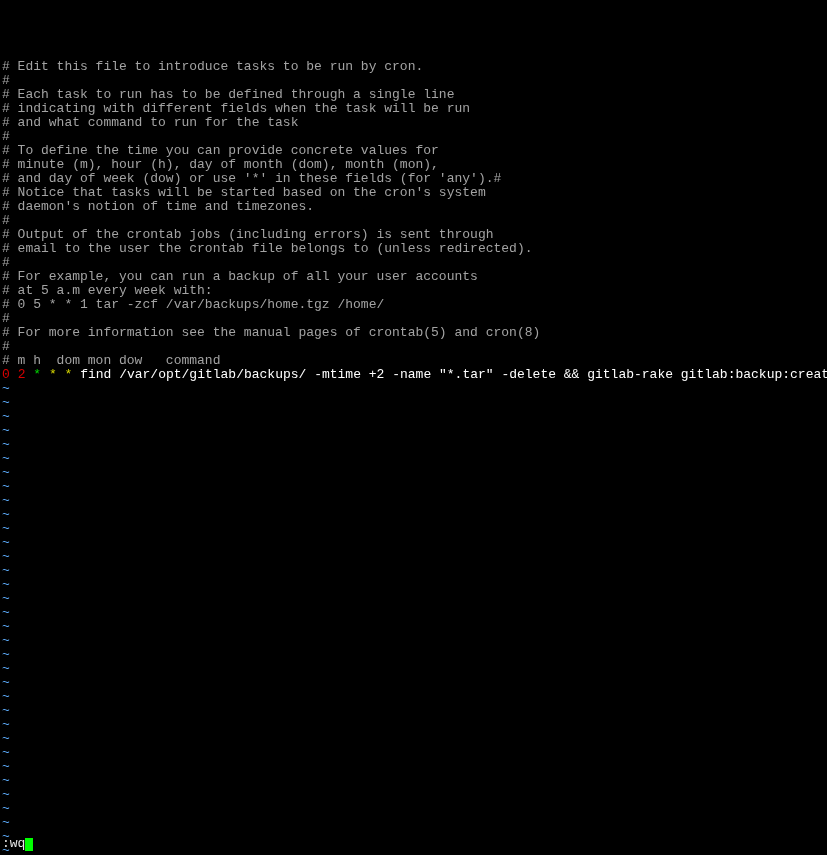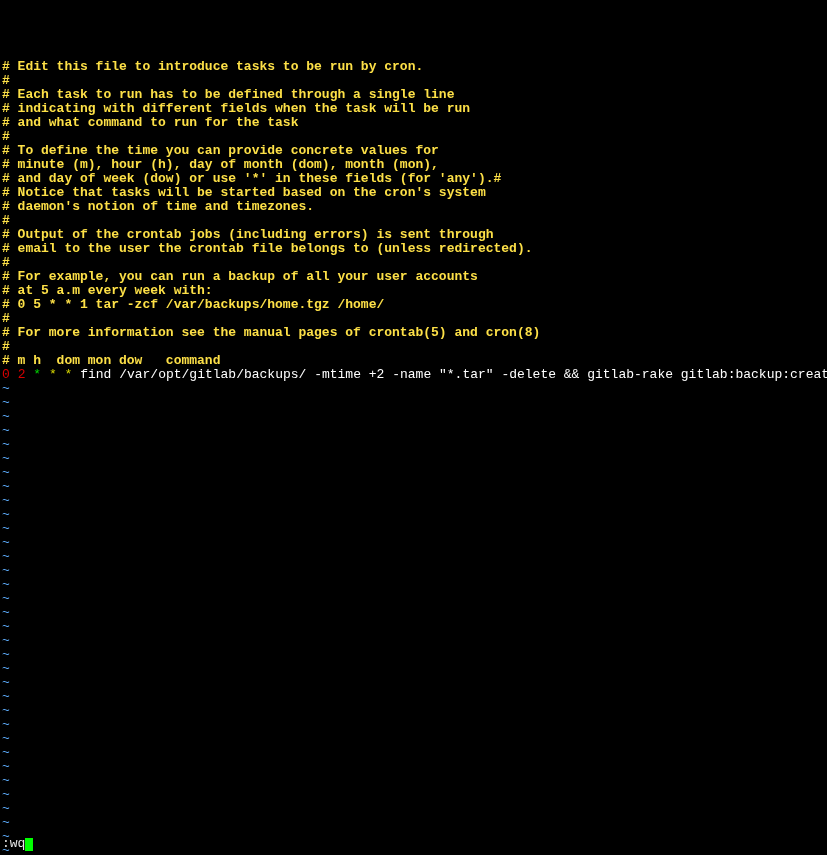--- a/index.html
+++ b/index.html
@@ -14,22 +14,21 @@
       line-height: 14px;
       color: #ffffff;
       width: 827px;
       height: 855px;
       padding: 4px 2px;
       overflow: hidden;
       white-space: pre;
       position: relative;
     }
     .comment {
-      color: #fde047;
-      font-weight: bold;
+      color: #a3a3a3;
     }
     .red {
       color: #d70000;
     }
     .green {
       color: #00d700;
     }
     .yellow {
       color: #d7d700;
     }

